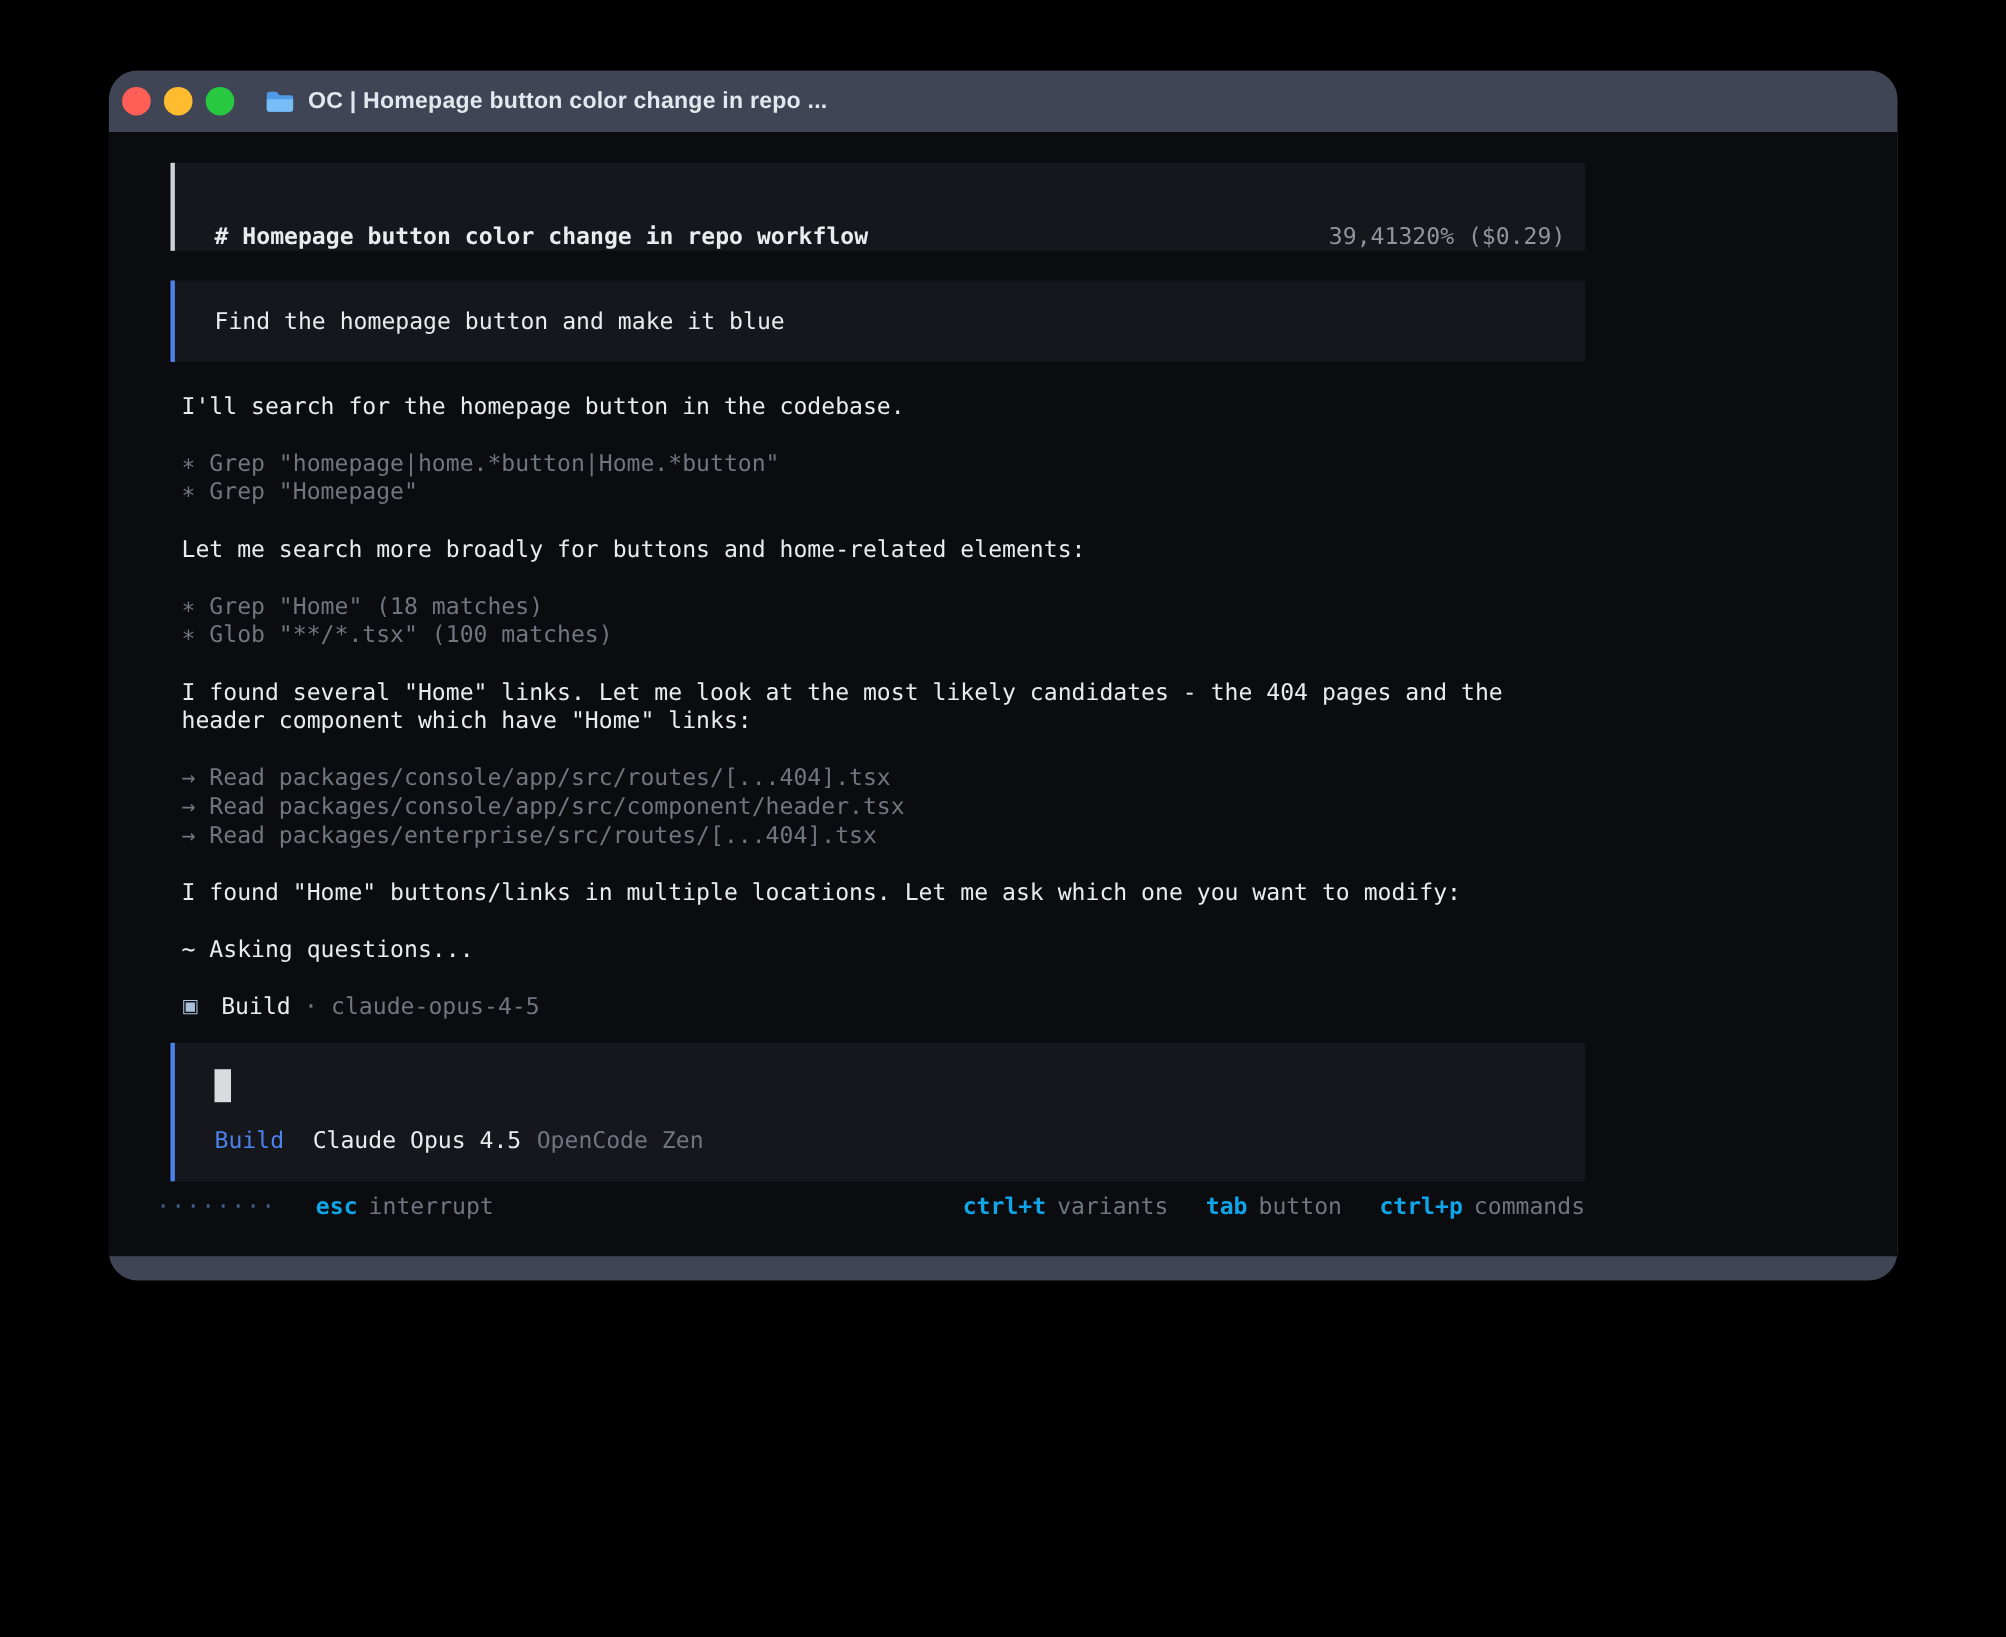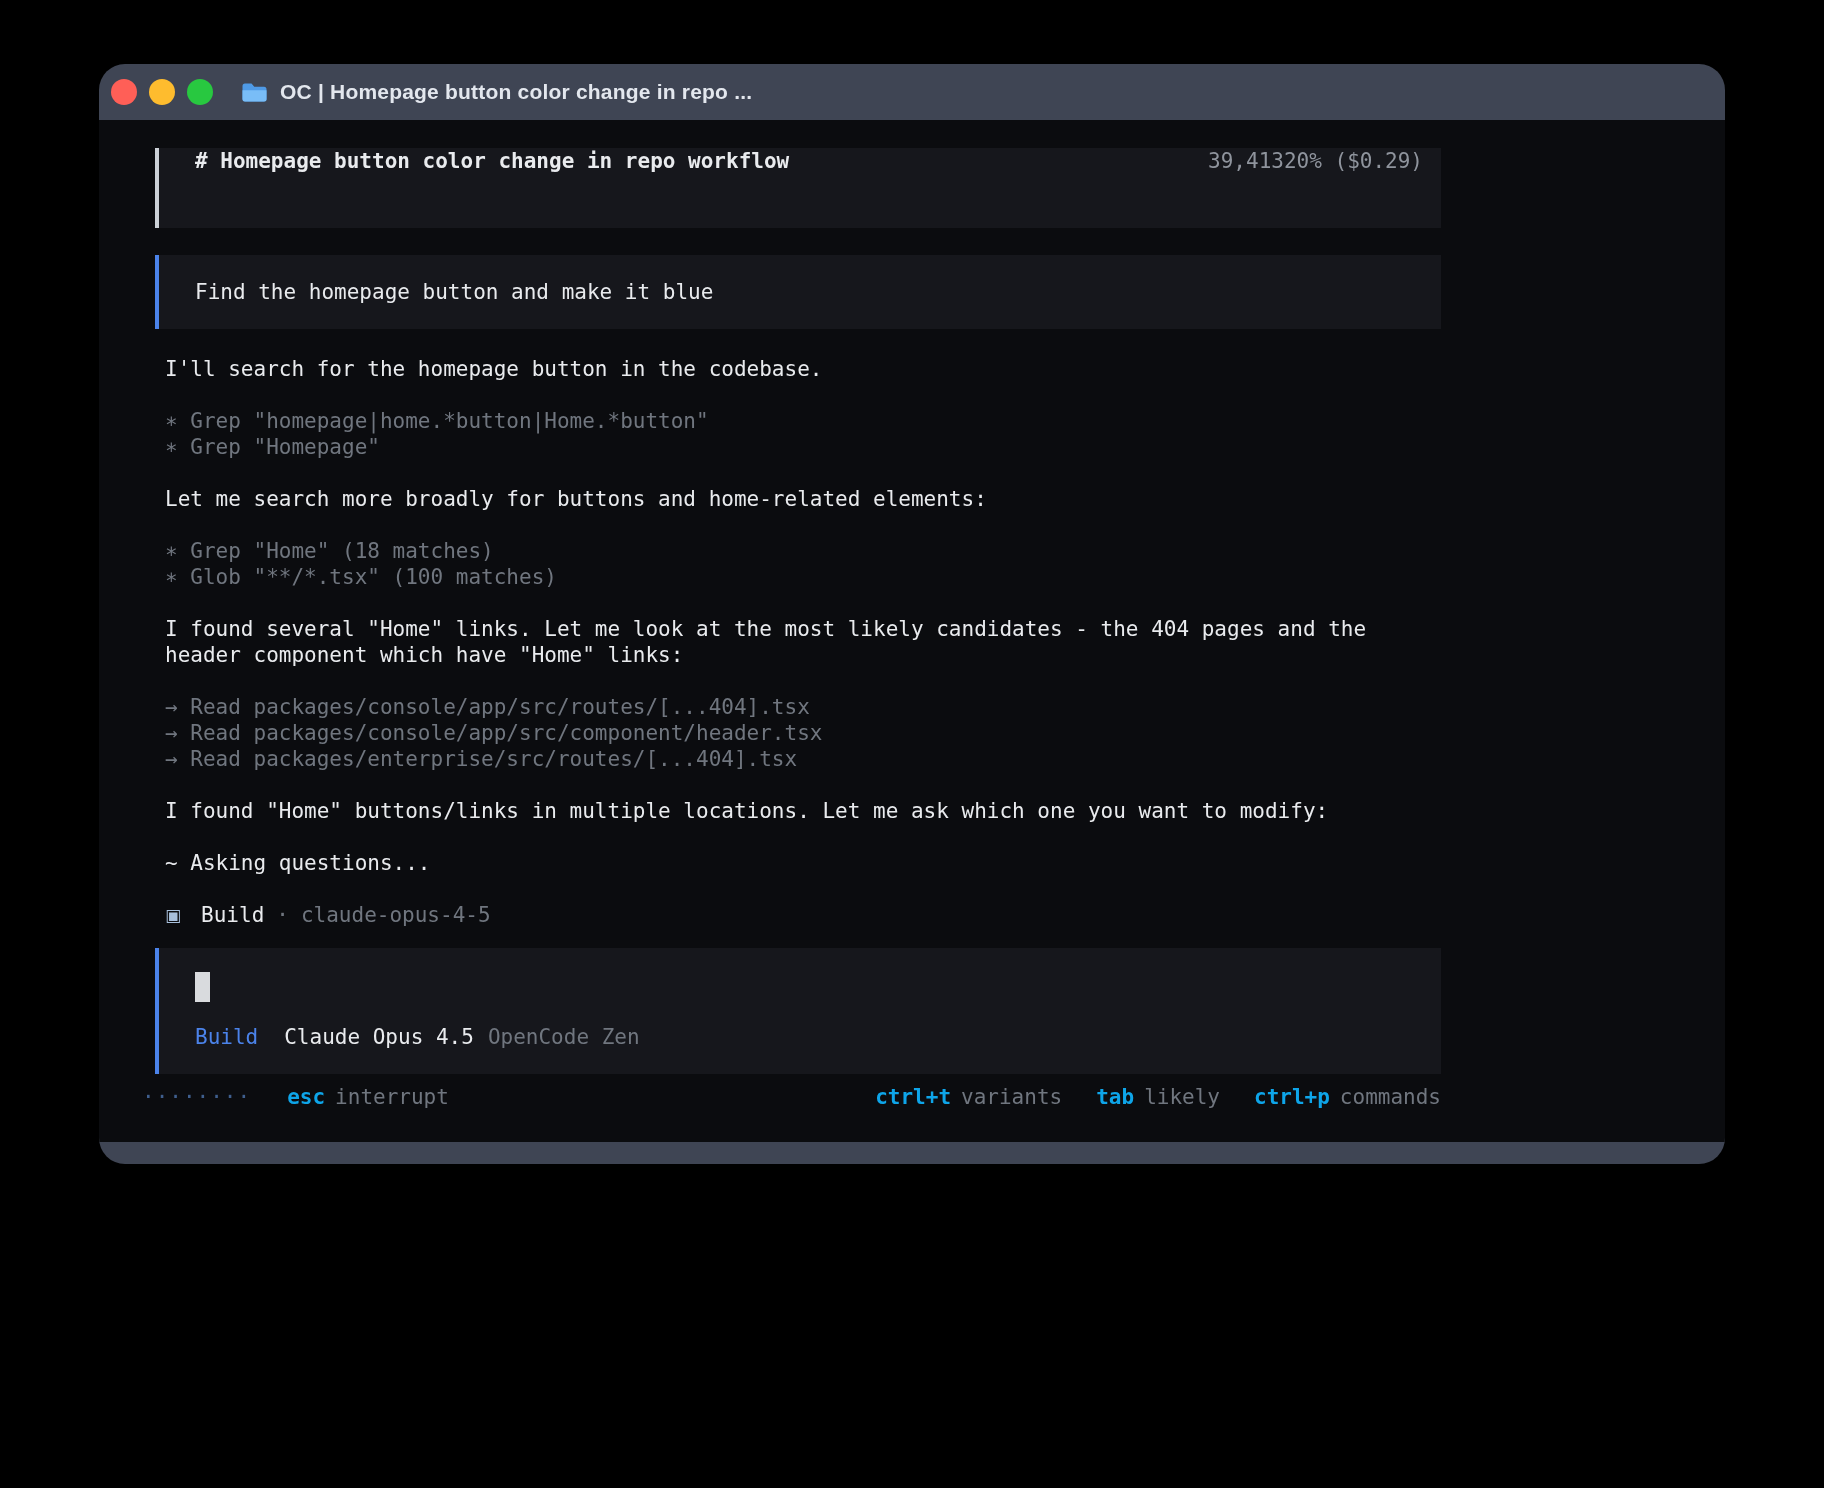--- a/index.html
+++ b/index.html
@@ -35,21 +35,21 @@
     padding: 28px 284px 0 56px;
     font-size: 21px; line-height: 26px; color: #e9ebee;
   }
 
   .block {
     border-left: 4px solid; background: #16171c;
     padding-left: 36px; padding-right: 18px;
   }
   .header-block {
     border-color: #ccd1d7; height: 80px;
-    display: flex; align-items: flex-start; justify-content: space-between;
+    display: flex; align-items: flex-end; justify-content: space-between;
   }
   .header-title { font-weight: bold; white-space: nowrap; }
   .header-meta { color: #8f949d; white-space: nowrap; }
   .header-meta .tokens { }
 
   .user-block {
     border-color: #4b83ea; height: 74px; margin-top: 27px;
     display: flex; align-items: center;
   }
 
@@ -165,21 +165,21 @@
       <div class="footer">
         <span class="spinner">········</span>
         <span class="hint">
           <span class="key">esc</span><span class="label">interrupt</span>
         </span>
         <span class="footer-right">
           <span class="hint">
             <span class="key">ctrl+t</span><span class="label">variants</span>
           </span>
           <span class="hint">
-            <span class="key">tab</span><span class="label">likely</span>
+            <span class="key">tab</span><span class="label">button</span>
           </span>
           <span class="hint">
             <span class="key">ctrl+p</span><span class="label">commands</span>
           </span>
         </span>
       </div>
 
     </div>
   </div>
 </div>

